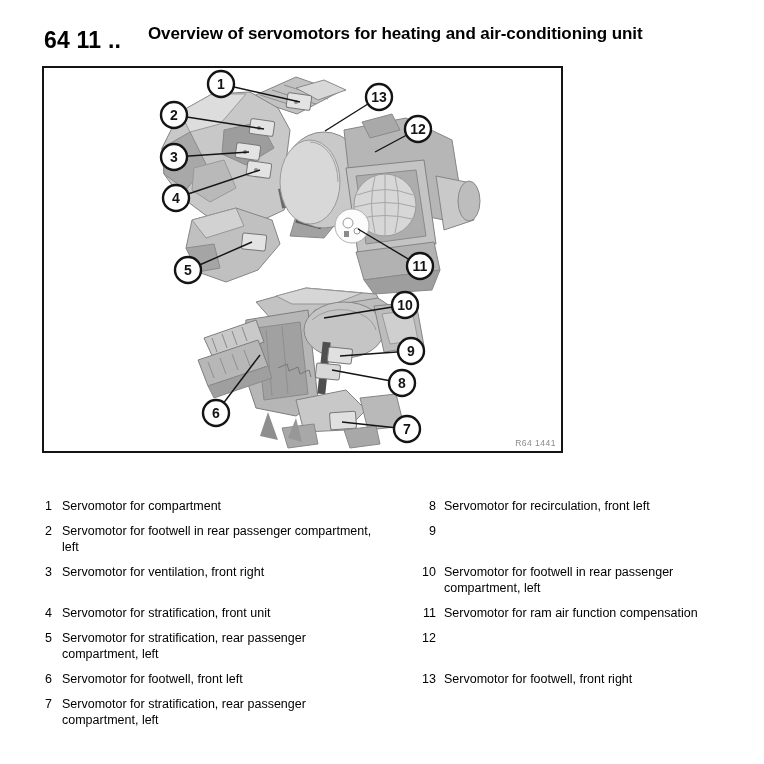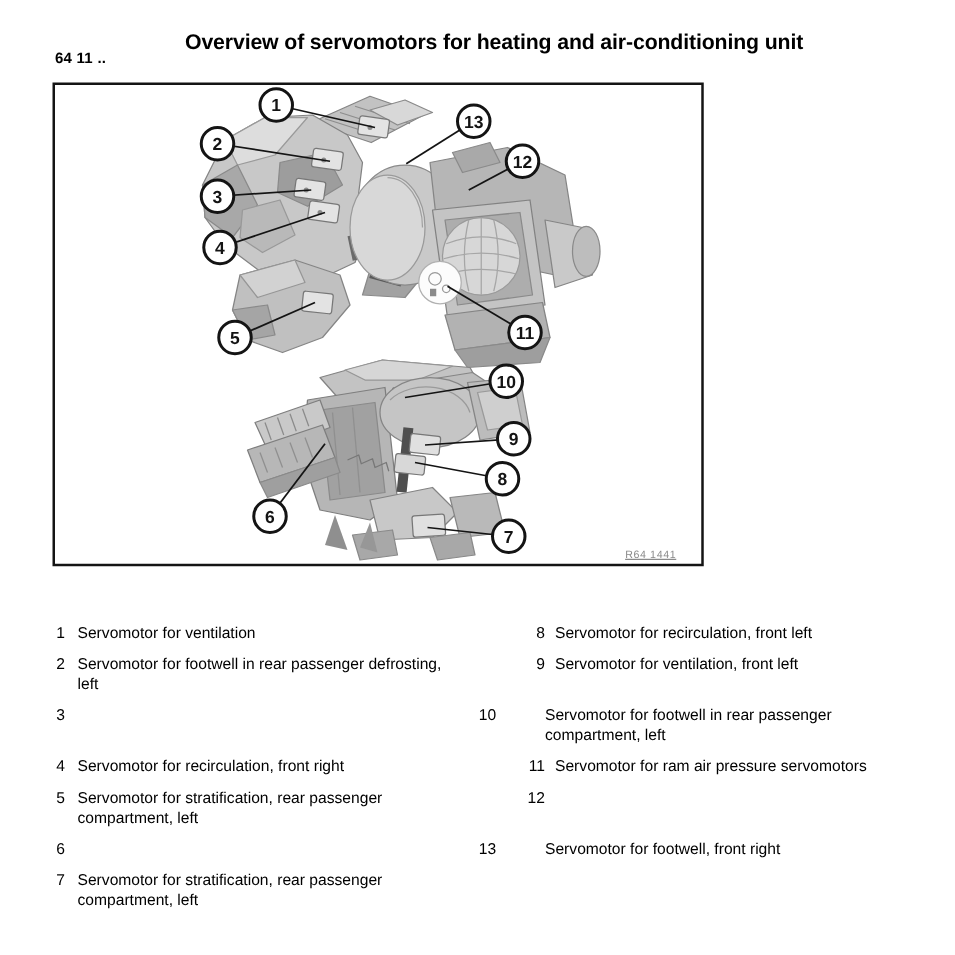--- a/index.html
+++ b/index.html
@@ -3,36 +3,36 @@
 <meta charset="utf-8">
 <style>
   html,body{margin:0;padding:0;}
   body{
     width:764px;height:764px;position:relative;background:#ffffff;
     font-family:"Liberation Sans","DejaVu Sans",sans-serif;color:#000;
     overflow:hidden;
   }
   
   .section-code{
-    position:absolute;left:44px;top:39px;
-    font-size:12px;font-weight:bold;letter-spacing:.2px;white-space:nowrap;
+    position:absolute;left:44px;top:27px;
+    font-size:23px;font-weight:bold;letter-spacing:.2px;white-space:nowrap;
   }
   .page-title{
     position:absolute;left:148px;top:24px;
     font-size:17px;font-weight:bold;white-space:nowrap;letter-spacing:-0.1px;text-align:center;
   }
   
   .figure-box{
     position:absolute;left:42px;top:66px;width:521px;height:387px;
     border:2px solid #141414;background:#ffffff;box-sizing:border-box;
   }
   .figure-box svg{position:absolute;left:0;top:0;width:517px;height:383px;}
   .fig-label{
-    position:absolute;right:20px;bottom:3px;
-    font-size:8.5px;color:#8a8a8a;letter-spacing:.5px;text-decoration:underline;
+    position:absolute;right:5px;bottom:3px;
+    font-size:8.5px;color:#8a8a8a;letter-spacing:.5px;
   }
   .leader{stroke:#141414;stroke-width:1.4;}
   .callout-circle{fill:#ffffff;stroke:#141414;stroke-width:2.4;}
   .callout-num{
     font-family:"Liberation Sans","DejaVu Sans",sans-serif;
     font-size:14px;font-weight:bold;fill:#141414;text-anchor:middle;
   }
   .ill{stroke-linejoin:round;}
   
   #legend{
@@ -242,71 +242,74 @@
         </g>
       </g>
   </svg>
   <div class="fig-label">R64 1441</div>
 </div>
 
 <div id="legend">
     <div class="legend-row">
       <div class="lg-num l">1</div>
       <div class="lg-txt l">
-        <div class="lg-line">Servomotor for ventilation</div>
+        <div class="lg-line">Servomotor for compartment</div>
       </div>
       <div class="lg-num r">8</div>
       <div class="lg-spacer"></div>
       <div class="lg-txt r">
         <div class="lg-line">Servomotor for recirculation, front left</div>
       </div>
     </div>
     <div class="legend-row">
       <div class="lg-num l">2</div>
       <div class="lg-txt l">
-        <div class="lg-line">Servomotor for footwell in rear passenger defrosting,</div>
+        <div class="lg-line">Servomotor for footwell in rear passenger compartment,</div>
         <div class="lg-line">left</div>
       </div>
       <div class="lg-num r">9</div>
       <div class="lg-spacer"></div>
-      <div class="lg-txt r">
-        <div class="lg-line">Servomotor for ventilation, front left</div>
-      </div>
     </div>
     <div class="legend-row">
       <div class="lg-num l">3</div>
+      <div class="lg-txt l">
+        <div class="lg-line">Servomotor for ventilation, front right</div>
+      </div>
       <div class="lg-num r">10</div>
       <div class="lg-spacer"></div>
       <div class="lg-txt r">
         <div class="lg-line">Servomotor for footwell in rear passenger</div>
         <div class="lg-line">compartment, left</div>
       </div>
     </div>
     <div class="legend-row">
       <div class="lg-num l">4</div>
       <div class="lg-txt l">
-        <div class="lg-line">Servomotor for recirculation, front right</div>
+        <div class="lg-line">Servomotor for stratification, front unit</div>
       </div>
       <div class="lg-num r">11</div>
       <div class="lg-spacer"></div>
       <div class="lg-txt r">
-        <div class="lg-line">Servomotor for ram air pressure servomotors</div>
+        <div class="lg-line">Servomotor for ram air function compensation</div>
       </div>
     </div>
     <div class="legend-row">
       <div class="lg-num l">5</div>
       <div class="lg-txt l">
         <div class="lg-line">Servomotor for stratification, rear passenger</div>
         <div class="lg-line">compartment, left</div>
       </div>
       <div class="lg-num r">12</div>
       <div class="lg-spacer"></div>
     </div>
     <div class="legend-row">
       <div class="lg-num l">6</div>
+      <div class="lg-txt l">
+        <div class="lg-line">Servomotor for footwell, front left</div>
+      </div>
       <div class="lg-num r">13</div>
       <div class="lg-spacer"></div>
       <div class="lg-txt r">
         <div class="lg-line">Servomotor for footwell, front right</div>
       </div>
     </div>
     <div class="legend-row">
       <div class="lg-num l">7</div>
       <div class="lg-txt l">
         <div class="lg-line">Servomotor for stratification, rear passenger</div>

